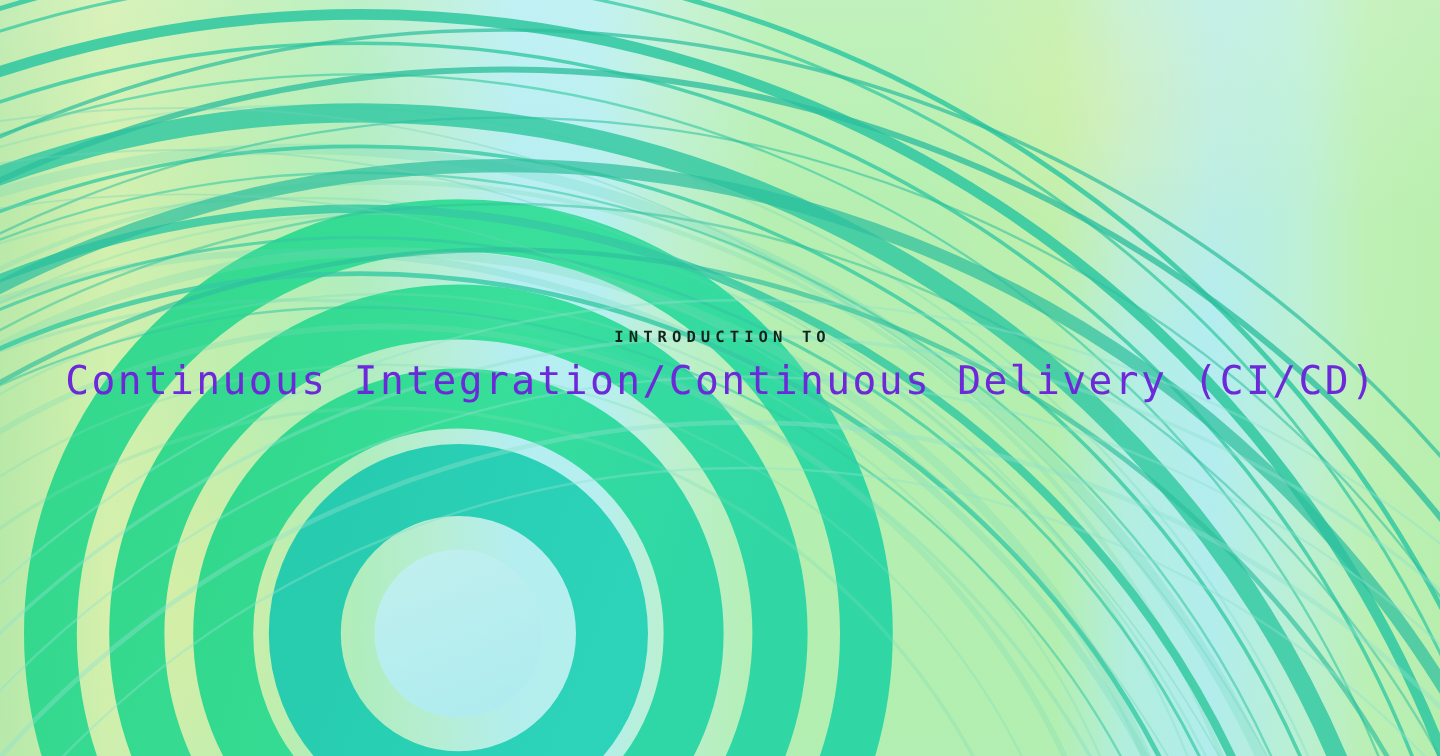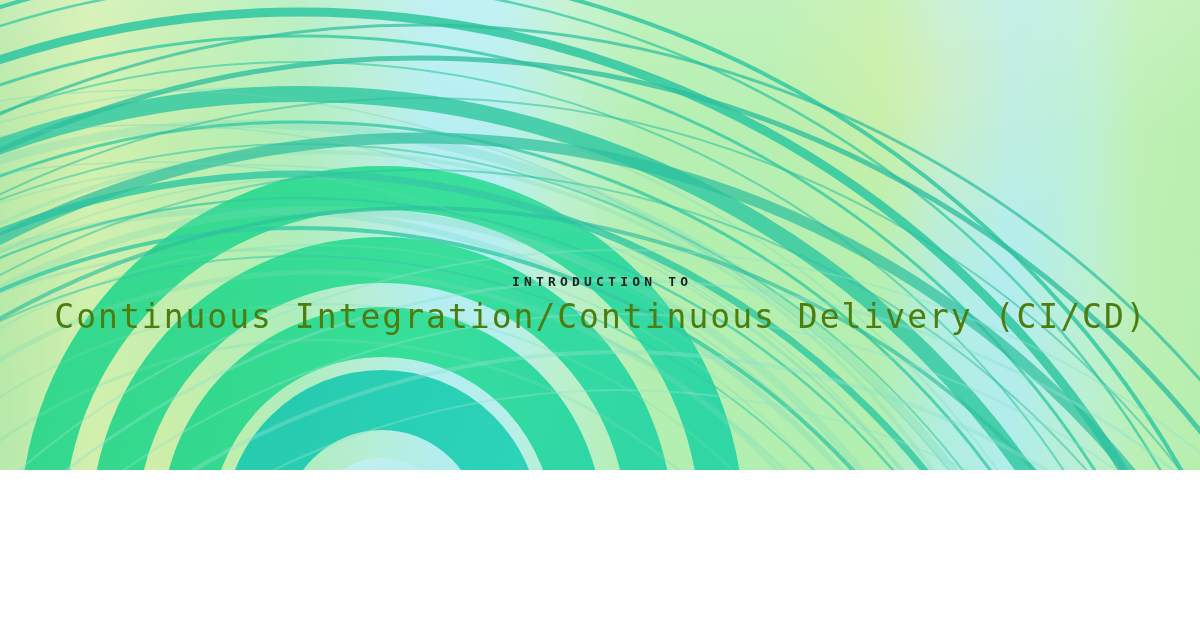--- a/index.html
+++ b/index.html
@@ -5,21 +5,21 @@
 <style>
   html, body {
     margin: 0;
     padding: 0;
     background: #ffffff;
   }
 
   .card {
     position: relative;
     width: 1200px;
-    height: 470px;
+    height: 630px;
     overflow: hidden;
     font-family: "DejaVu Sans Mono", "Liberation Mono", monospace;
     background: #b5efb0;
   }
 
   
   .bg-base {
     position: absolute;
     inset: 0;
     background:
@@ -91,21 +91,21 @@
     margin: 0 0 11px 0;
     text-indent: 4.2px;
     white-space: nowrap;
   }
 
   .title {
     font-family: "DejaVu Sans Mono", "Liberation Mono", monospace;
     font-size: 33px;
     font-weight: 400;
     letter-spacing: 2.0px;
-    color: #4d7c0f;
+    color: #6d28d9;
     line-height: 1.12;
     margin: 0;
     text-indent: 2.0px;
     white-space: nowrap;
   }
 </style>
 </head>
 <body>
 
 <div class="card">

